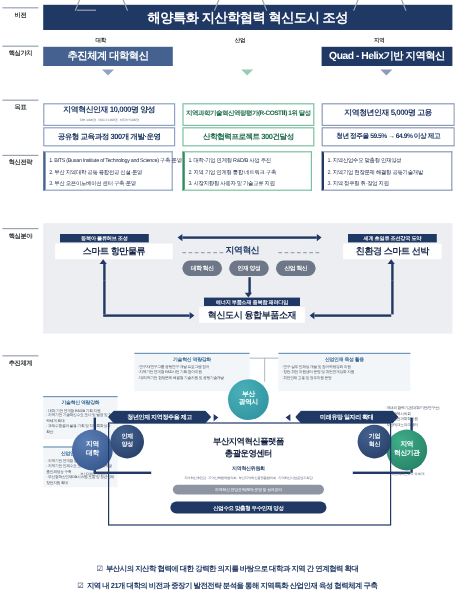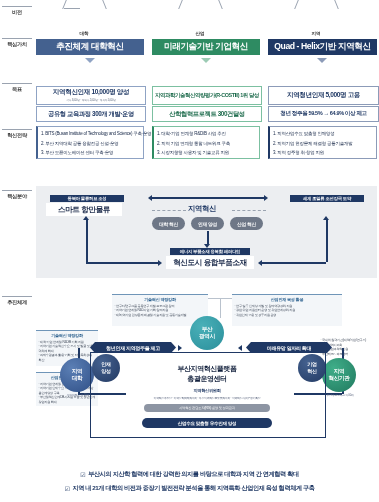--- a/index.html
+++ b/index.html
@@ -136,20 +136,21 @@
 
 <div class="sheet">
 
   <div class="rowlabel" style="top:6px;">비전</div>
   <div class="rowlabel" style="top:38px;">핵심가치</div>
   <div class="rowlabel" style="top:83px;">목표</div>
   <div class="rowlabel" style="top:129px;">혁신전략</div>
   <div class="rowlabel" style="top:190px;">핵심분야</div>
   <div class="rowlabel" style="top:296px;">추진체계</div>
 
+  <div class="vision">해양특화 지산학협력 혁신도시 조성</div>
 
   <div class="tagline" style="left:64px;width:16px;"></div>
   <div class="tagslash" style="left:64px;transform:skewX(-22deg);"></div>
   <div class="tagslash" style="left:104px;transform:skewX(22deg);"></div>
   <div class="tagwrap" style="left:68px;top:29px;width:32px;">
     <span class="tag">대학</span>
   </div>
 
   <div class="tagslash" style="left:180px;transform:skewX(-22deg);"></div>
   <div class="tagslash" style="left:220px;transform:skewX(22deg);"></div>
@@ -157,21 +158,20 @@
     <span class="tag">산업</span>
   </div>
 
   <div class="tagslash" style="left:296px;transform:skewX(-22deg);"></div>
   <div class="tagslash" style="left:336px;transform:skewX(22deg);"></div>
   <div class="tagwrap" style="left:300px;top:29px;width:32px;">
     <span class="tag">지역</span>
   </div>
 
   <div class="cv b1" style="left:36px;width:108px;">추진체계 대학혁신</div>
-  <div class="cv b2" style="left:152px;width:108px;">미래기술기반 기업혁신</div>
   <div class="cv b3" style="left:268px;width:109px;">Quad - Helix기반 지역혁신</div>
 
   <div class="arrow blue" style="left:85px;top:58px;"></div>
   <div class="arrow green" style="left:201px;top:58px;"></div>
   <div class="arrow navy" style="left:317px;top:58px;"></div>
 
   <div class="goal g1" style="left:36px;top:86px;width:108px;">
     <div class="t">지역혁신인재 10,000명 양성</div>
     <div class="s">학부 3,000명 · 석박사 2,000명 · 재직자 5,000명</div>
   </div>
@@ -204,23 +204,24 @@
     <ul>
       <li>1. 지역산업수요 맞춤형 인재양성</li>
       <li>2. 지역기업 현장문제 해결형 공동기술개발</li>
       <li>3. 지역 정주형 취·창업 지원</li>
     </ul>
   </div>
 
   <div class="cfpanel">
 
     <div class="cfchip" style="left:14px;top:9px;width:74px;">동북아 물류허브 조성</div>
-    <div class="cfbig" style="left:10px;top:17px;width:76px;">스마트 항만물류</div>
+    <div class="cfbig" style="left:10px;top:17px;width:98px;">스마트 항만물류</div>
 
     <div class="cfchip" style="left:254px;top:9px;width:74px;">세계 초일류 조선강국 도약</div>
+    <div class="cfbig" style="left:250px;top:17px;width:82px;">친환경 스마트 선박</div>
 
     <div class="cfchip" style="left:134px;top:62px;width:80px;">에너지 부품소재 융복합 패러다임</div>
     <div class="cfbig" style="left:130px;top:70px;width:88px;">혁신도시 융합부품소재</div>
 
     <div class="cfcenter" style="left:152px;top:18px;font-family:Liberation Serif, serif;">지역혁신</div>
     <div class="dash" style="left:116px;top:24px;width:34px;"></div>
     <div class="dash" style="left:196px;top:24px;width:34px;"></div>
 
     <div class="pill" style="left:116px;top:31px;width:33px;">대학 혁신</div>
     <div class="pill" style="left:155px;top:31px;width:33px;">인재 양성</div>

